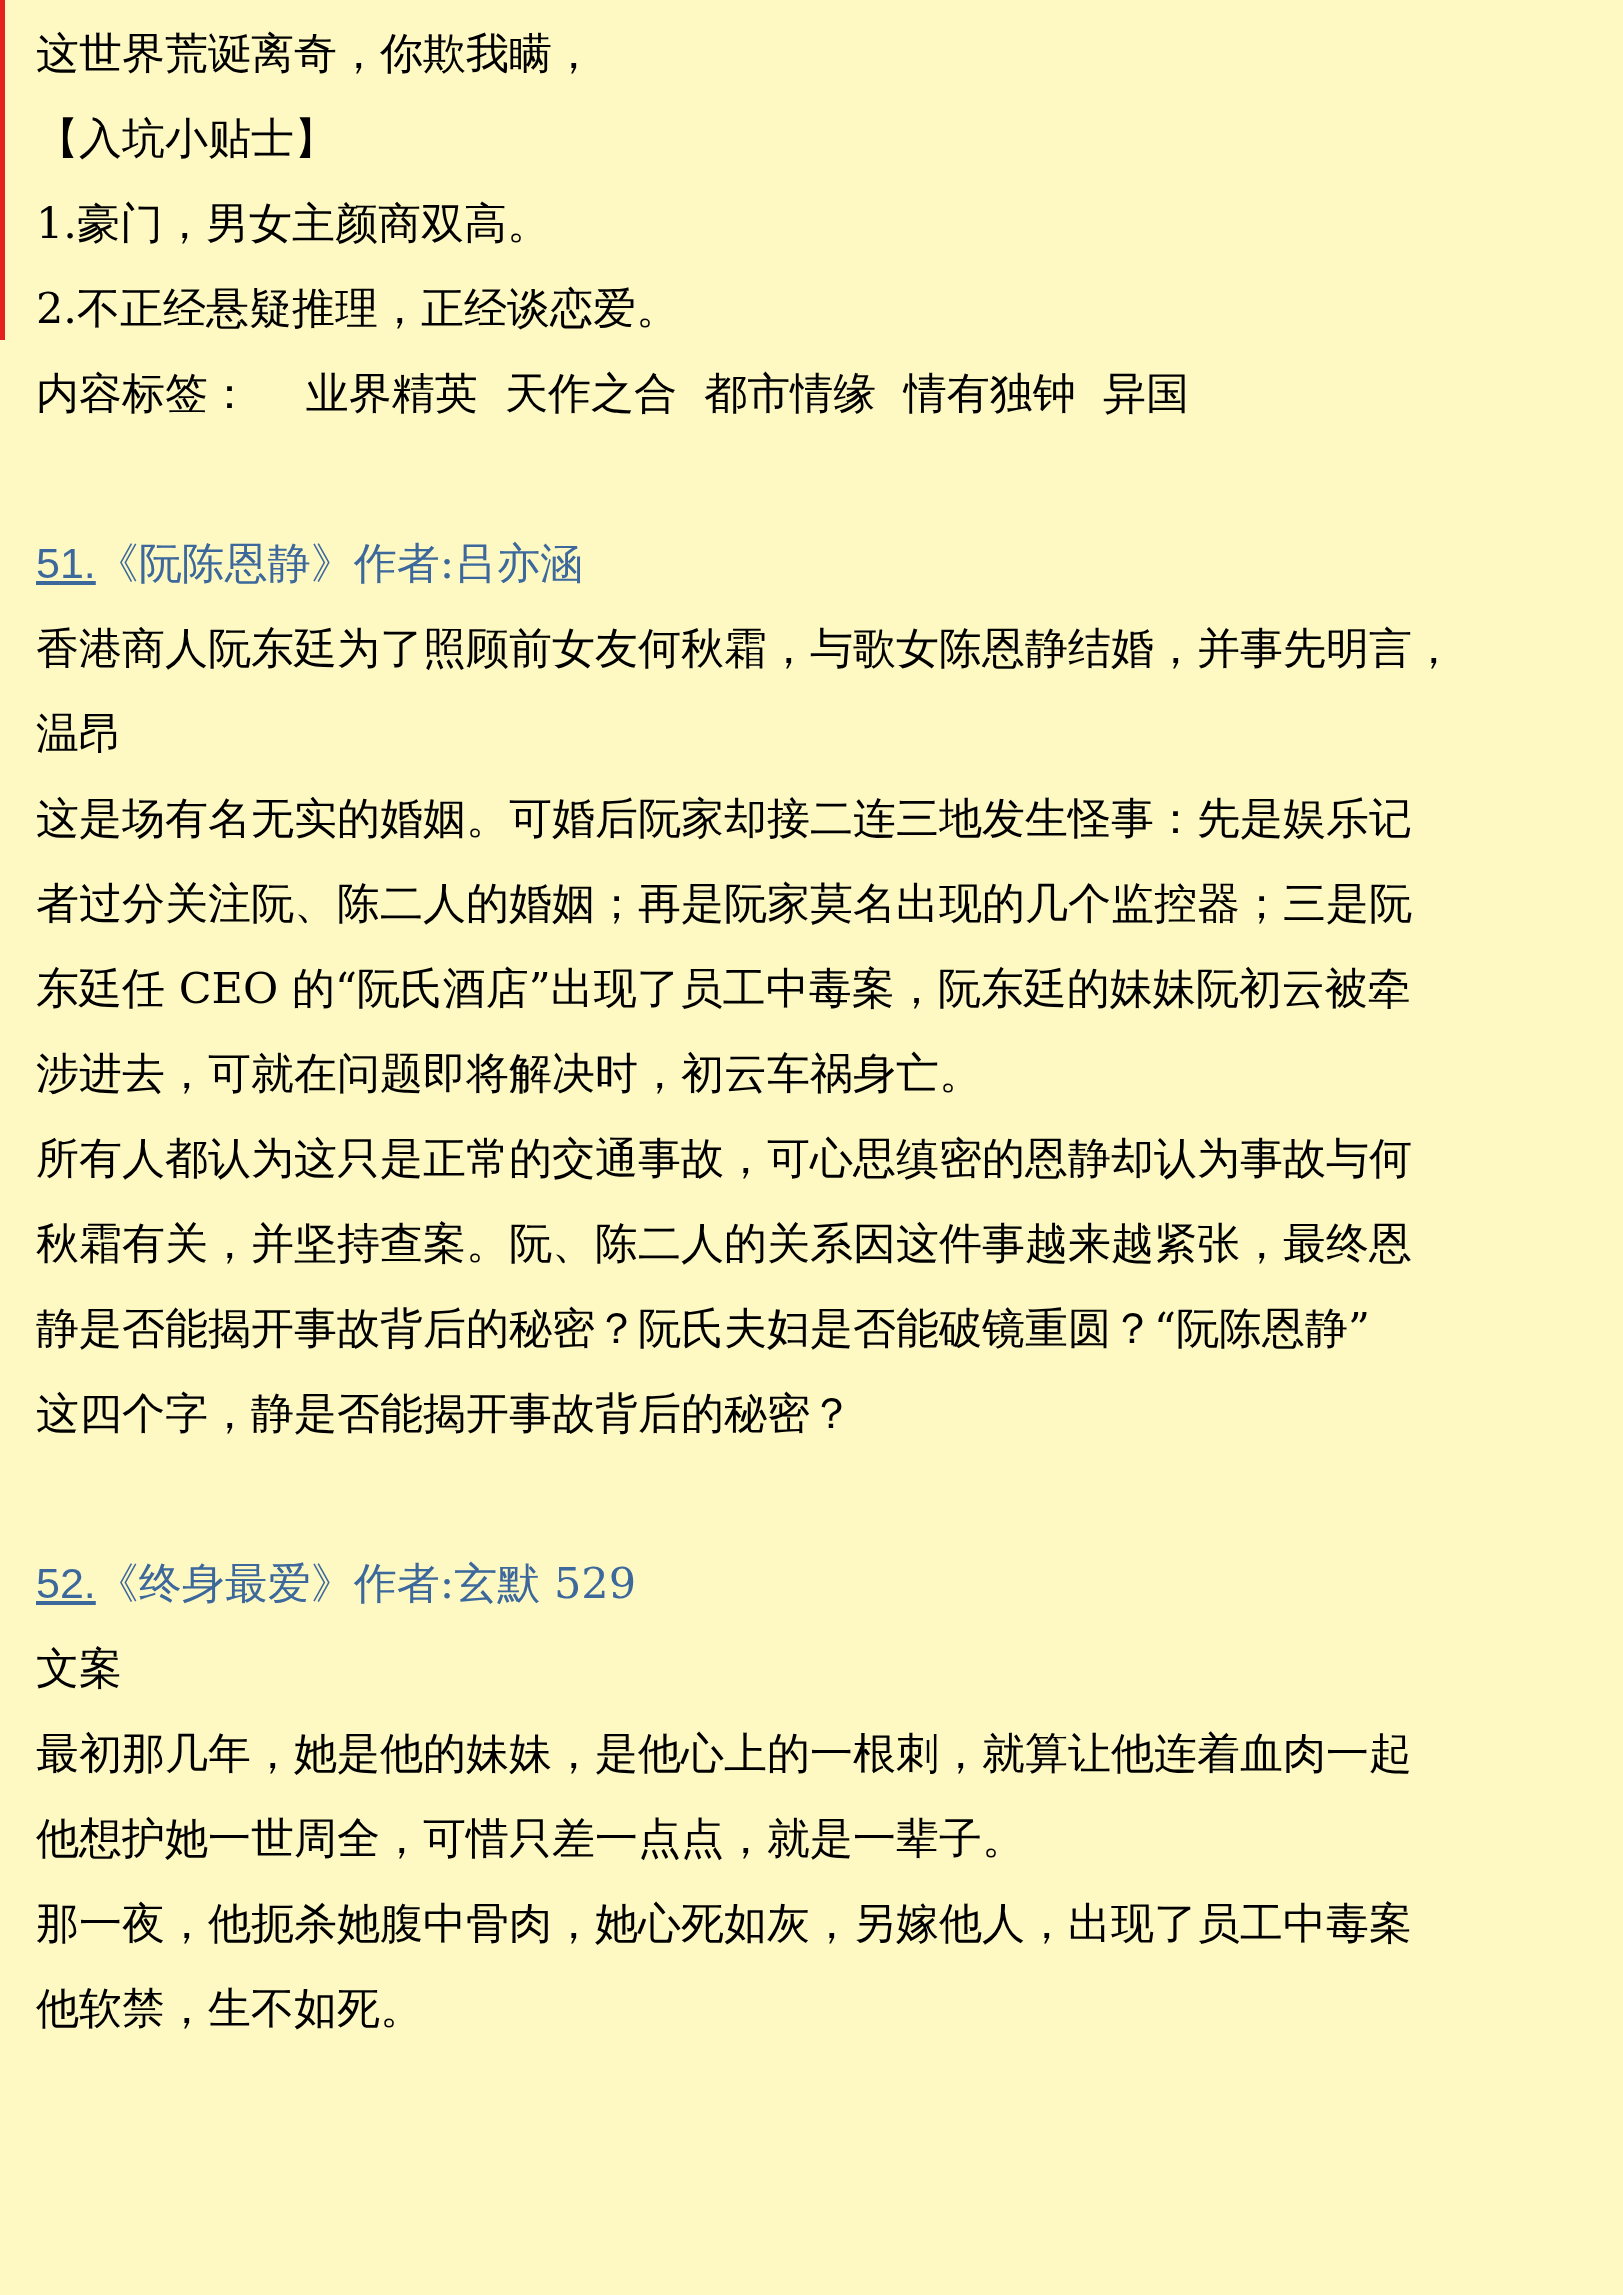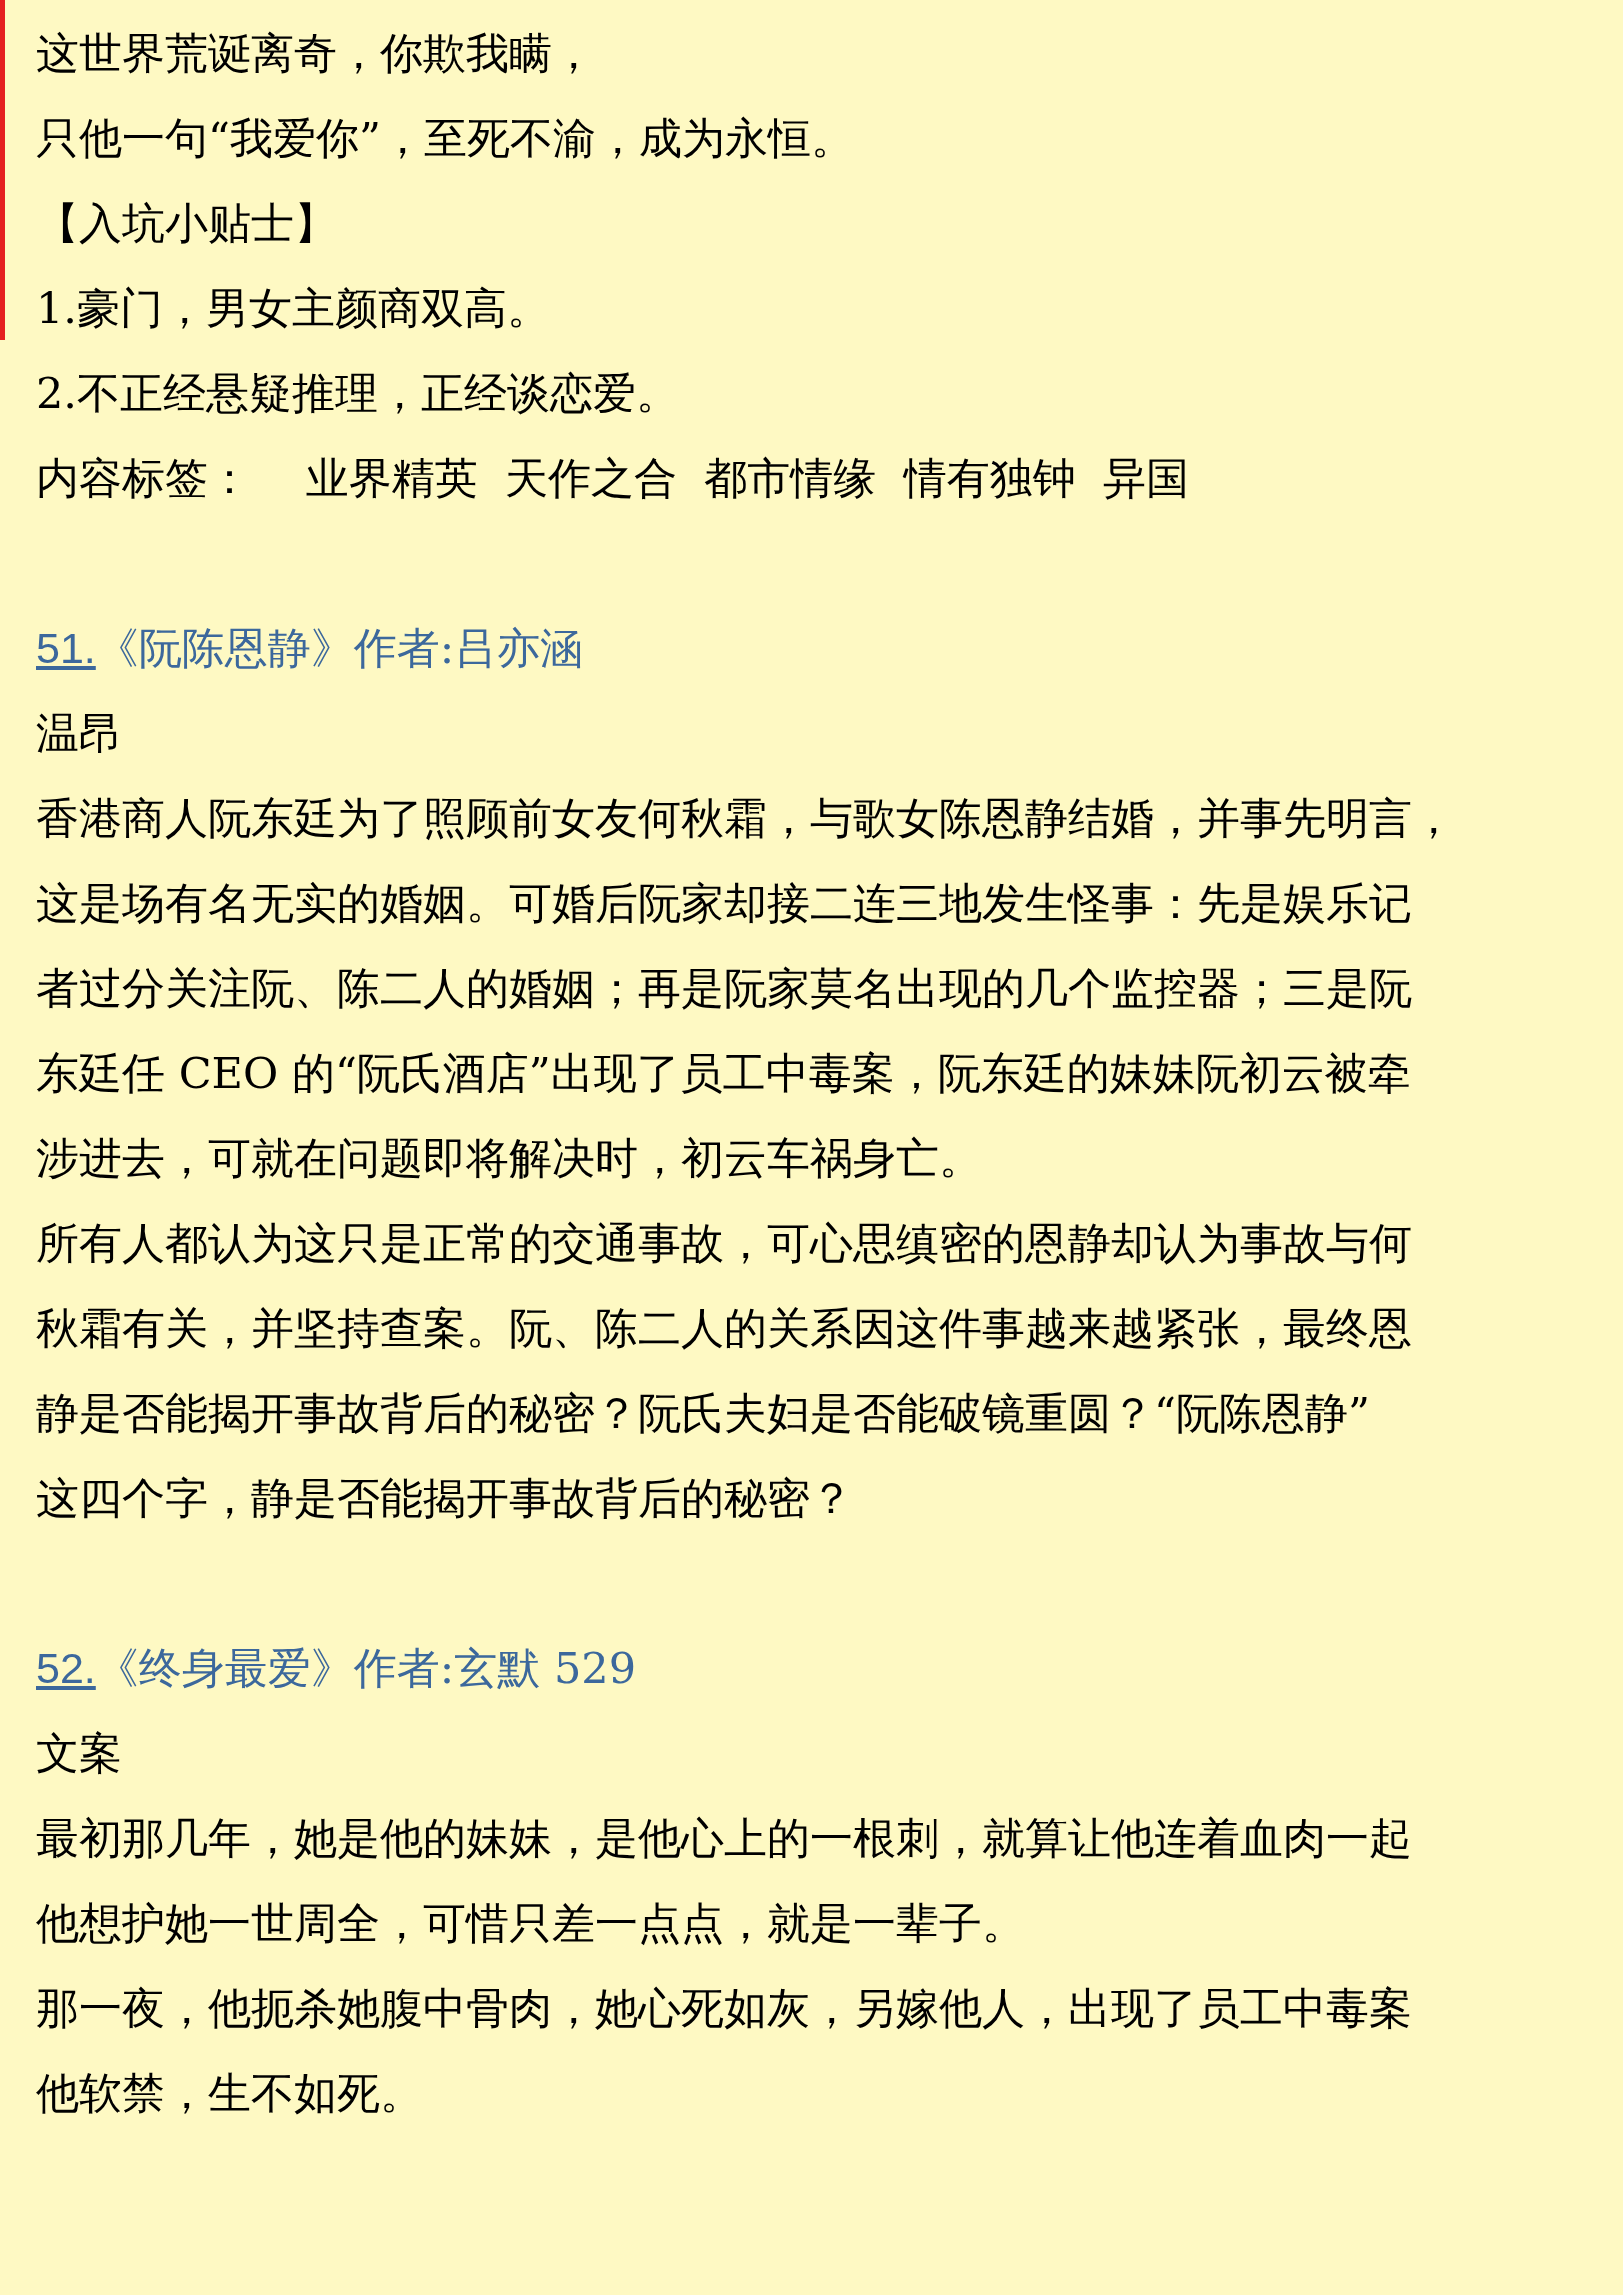--- a/index.html
+++ b/index.html
@@ -59,29 +59,28 @@
 </style>
 </head>
 <body>
 
 <div class="page">
   <div class="red-strip"></div>
 
   <div class="content">
 
     <div class="line">这世界荒诞离奇，你欺我瞒，</div>
-    <div class="line">只他一句“我爱你”，至死不渝，成为永恒。</div>
     <div class="line">【入坑小贴士】</div>
     <div class="line">1.豪门，男女主颜商双高。</div>
     <div class="line">2.不正经悬疑推理，正经谈恋爱。</div>
     <div class="line">内容标签：    业界精英  天作之合  都市情缘  情有独钟  异国</div>
 
     <div class="line heading"><span class="num">51.</span><span>《阮陈恩静》作者:吕亦涵</span></div>
+    <div class="line">香港商人阮东廷为了照顾前女友何秋霜，与歌女陈恩静结婚，并事先明言，</div>
     <div class="line">温昂</div>
-    <div class="line">香港商人阮东廷为了照顾前女友何秋霜，与歌女陈恩静结婚，并事先明言，</div>
     <div class="line">这是场有名无实的婚姻。可婚后阮家却接二连三地发生怪事：先是娱乐记</div>
     <div class="line">者过分关注阮、陈二人的婚姻；再是阮家莫名出现的几个监控器；三是阮</div>
     <div class="line">东廷任 CEO 的“阮氏酒店”出现了员工中毒案，阮东廷的妹妹阮初云被牵</div>
     <div class="line">涉进去，可就在问题即将解决时，初云车祸身亡。</div>
     <div class="line">所有人都认为这只是正常的交通事故，可心思缜密的恩静却认为事故与何</div>
     <div class="line">秋霜有关，并坚持查案。阮、陈二人的关系因这件事越来越紧张，最终恩</div>
     <div class="line">静是否能揭开事故背后的秘密？阮氏夫妇是否能破镜重圆？“阮陈恩静”</div>
     <div class="line">这四个字，静是否能揭开事故背后的秘密？</div>
 
     <div class="line heading"><span class="num">52.</span><span>《终身最爱》作者:玄默 529</span></div>

